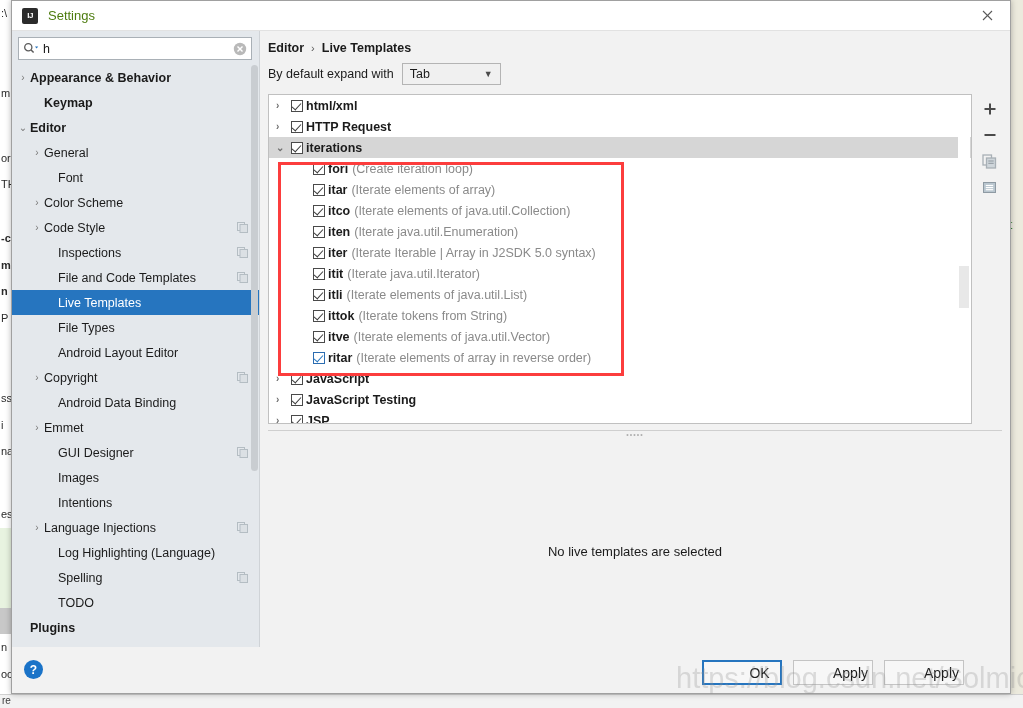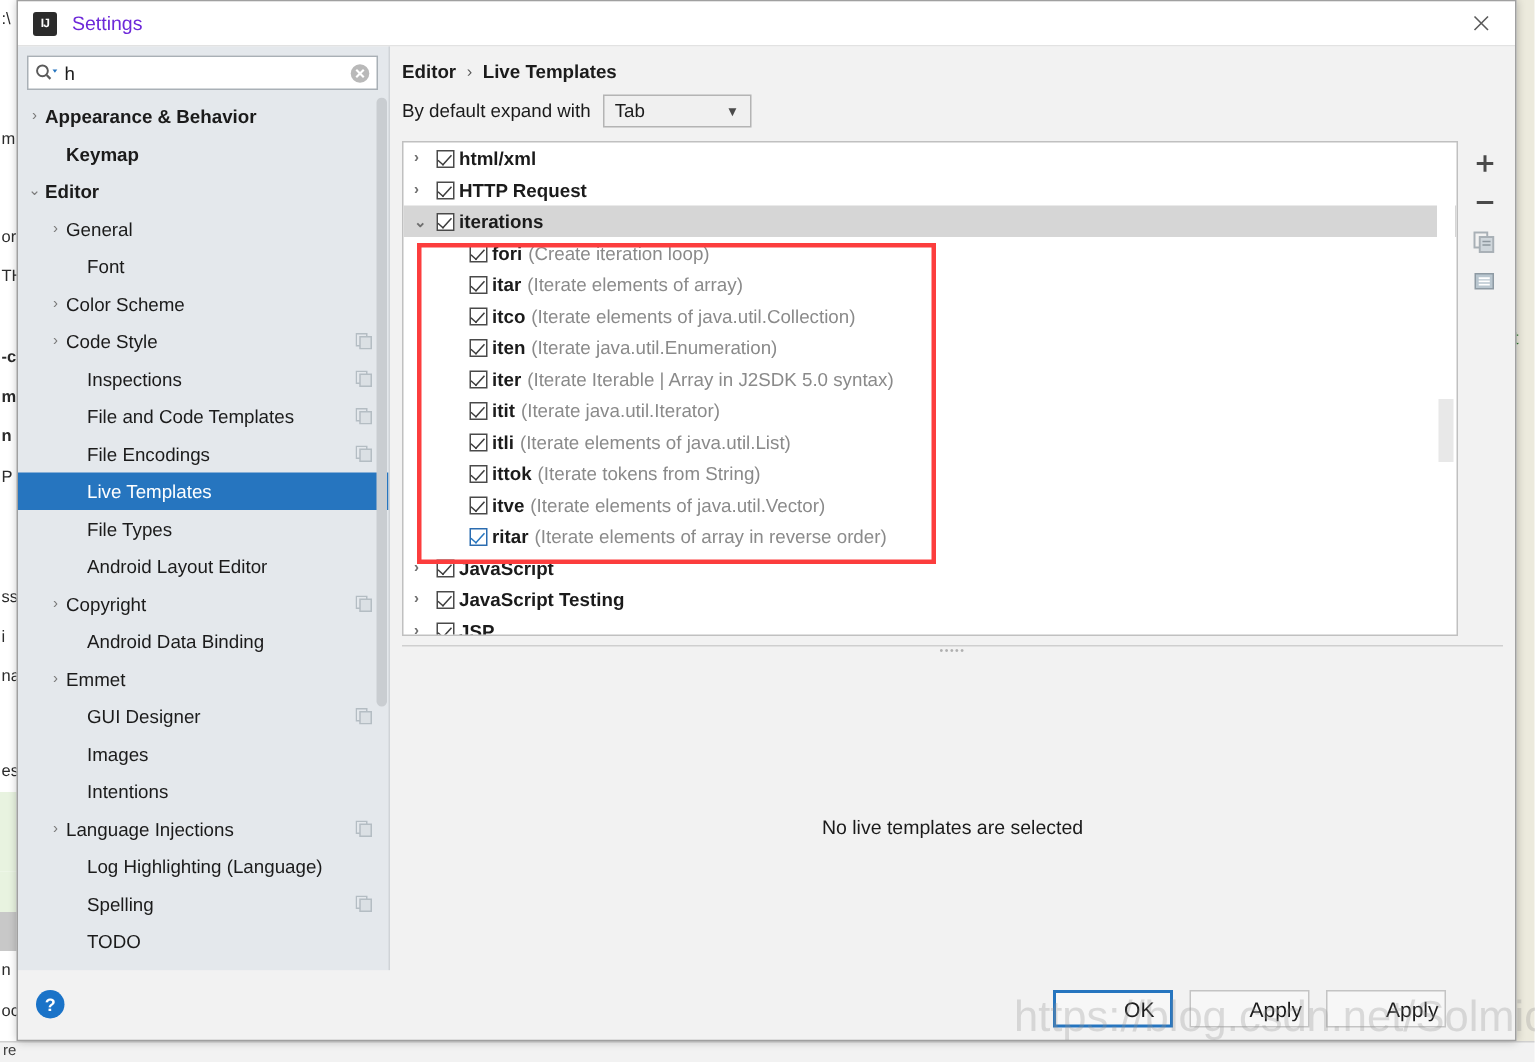--- a/index.html
+++ b/index.html
@@ -65,21 +65,21 @@
     position: relative; flex: none;
   }
   #ij-logo::after {
     content: "IJ";
     position: absolute; left: 0; top: 0; right: 0; bottom: 0;
     color: #fff; font-size: 8px; font-weight: bold;
     display: flex; align-items: center; justify-content: center;
     letter-spacing: -0.5px;
   }
   #title-text {
-    margin-left: 10px; font-size: 13px; color: #6d28d9;
+    margin-left: 10px; font-size: 13px; color: #4d7c0f;
   }
   #close-btn {
     position: absolute; right: 0; top: 0;
     width: 46px; height: 29px;
     display: flex; align-items: center; justify-content: center;
     color: #5a5a5a; font-size: 15px;
     cursor: default;
   }
 
   
@@ -468,31 +468,20 @@
               <span style="width: 32px; flex: 0 0 auto;"></span>
               <span class="arrow"></span>
               <span class="lbl">File and Code Templates</span>
               <span class="copy-ic">
                 <svg width="11" height="11" viewBox="0 0 11 11" aria-hidden="true">
                   <rect x="0.5" y="0.5" width="7" height="8" fill="none" stroke="#8e9aa3" stroke-width="1"></rect>
                   <rect x="3" y="2.5" width="7.5" height="8" fill="#d4dade" stroke="#8e9aa3" stroke-width="1"></rect>
                 </svg>
               </span>
             </div>
-            <div class="tnode">
-              <span style="width: 32px; flex: 0 0 auto;"></span>
-              <span class="arrow"></span>
-              <span class="lbl">File Encodings</span>
-              <span class="copy-ic">
-                <svg width="11" height="11" viewBox="0 0 11 11" aria-hidden="true">
-                  <rect x="0.5" y="0.5" width="7" height="8" fill="none" stroke="#8e9aa3" stroke-width="1"></rect>
-                  <rect x="3" y="2.5" width="7.5" height="8" fill="#d4dade" stroke="#8e9aa3" stroke-width="1"></rect>
-                </svg>
-              </span>
-            </div>
             <div class="tnode selected">
               <span style="width: 32px; flex: 0 0 auto;"></span>
               <span class="arrow"></span>
               <span class="lbl">Live Templates</span>
               <span class="copy-ic"></span>
             </div>
             <div class="tnode">
               <span style="width: 32px; flex: 0 0 auto;"></span>
               <span class="arrow"></span>
               <span class="lbl">File Types</span>

